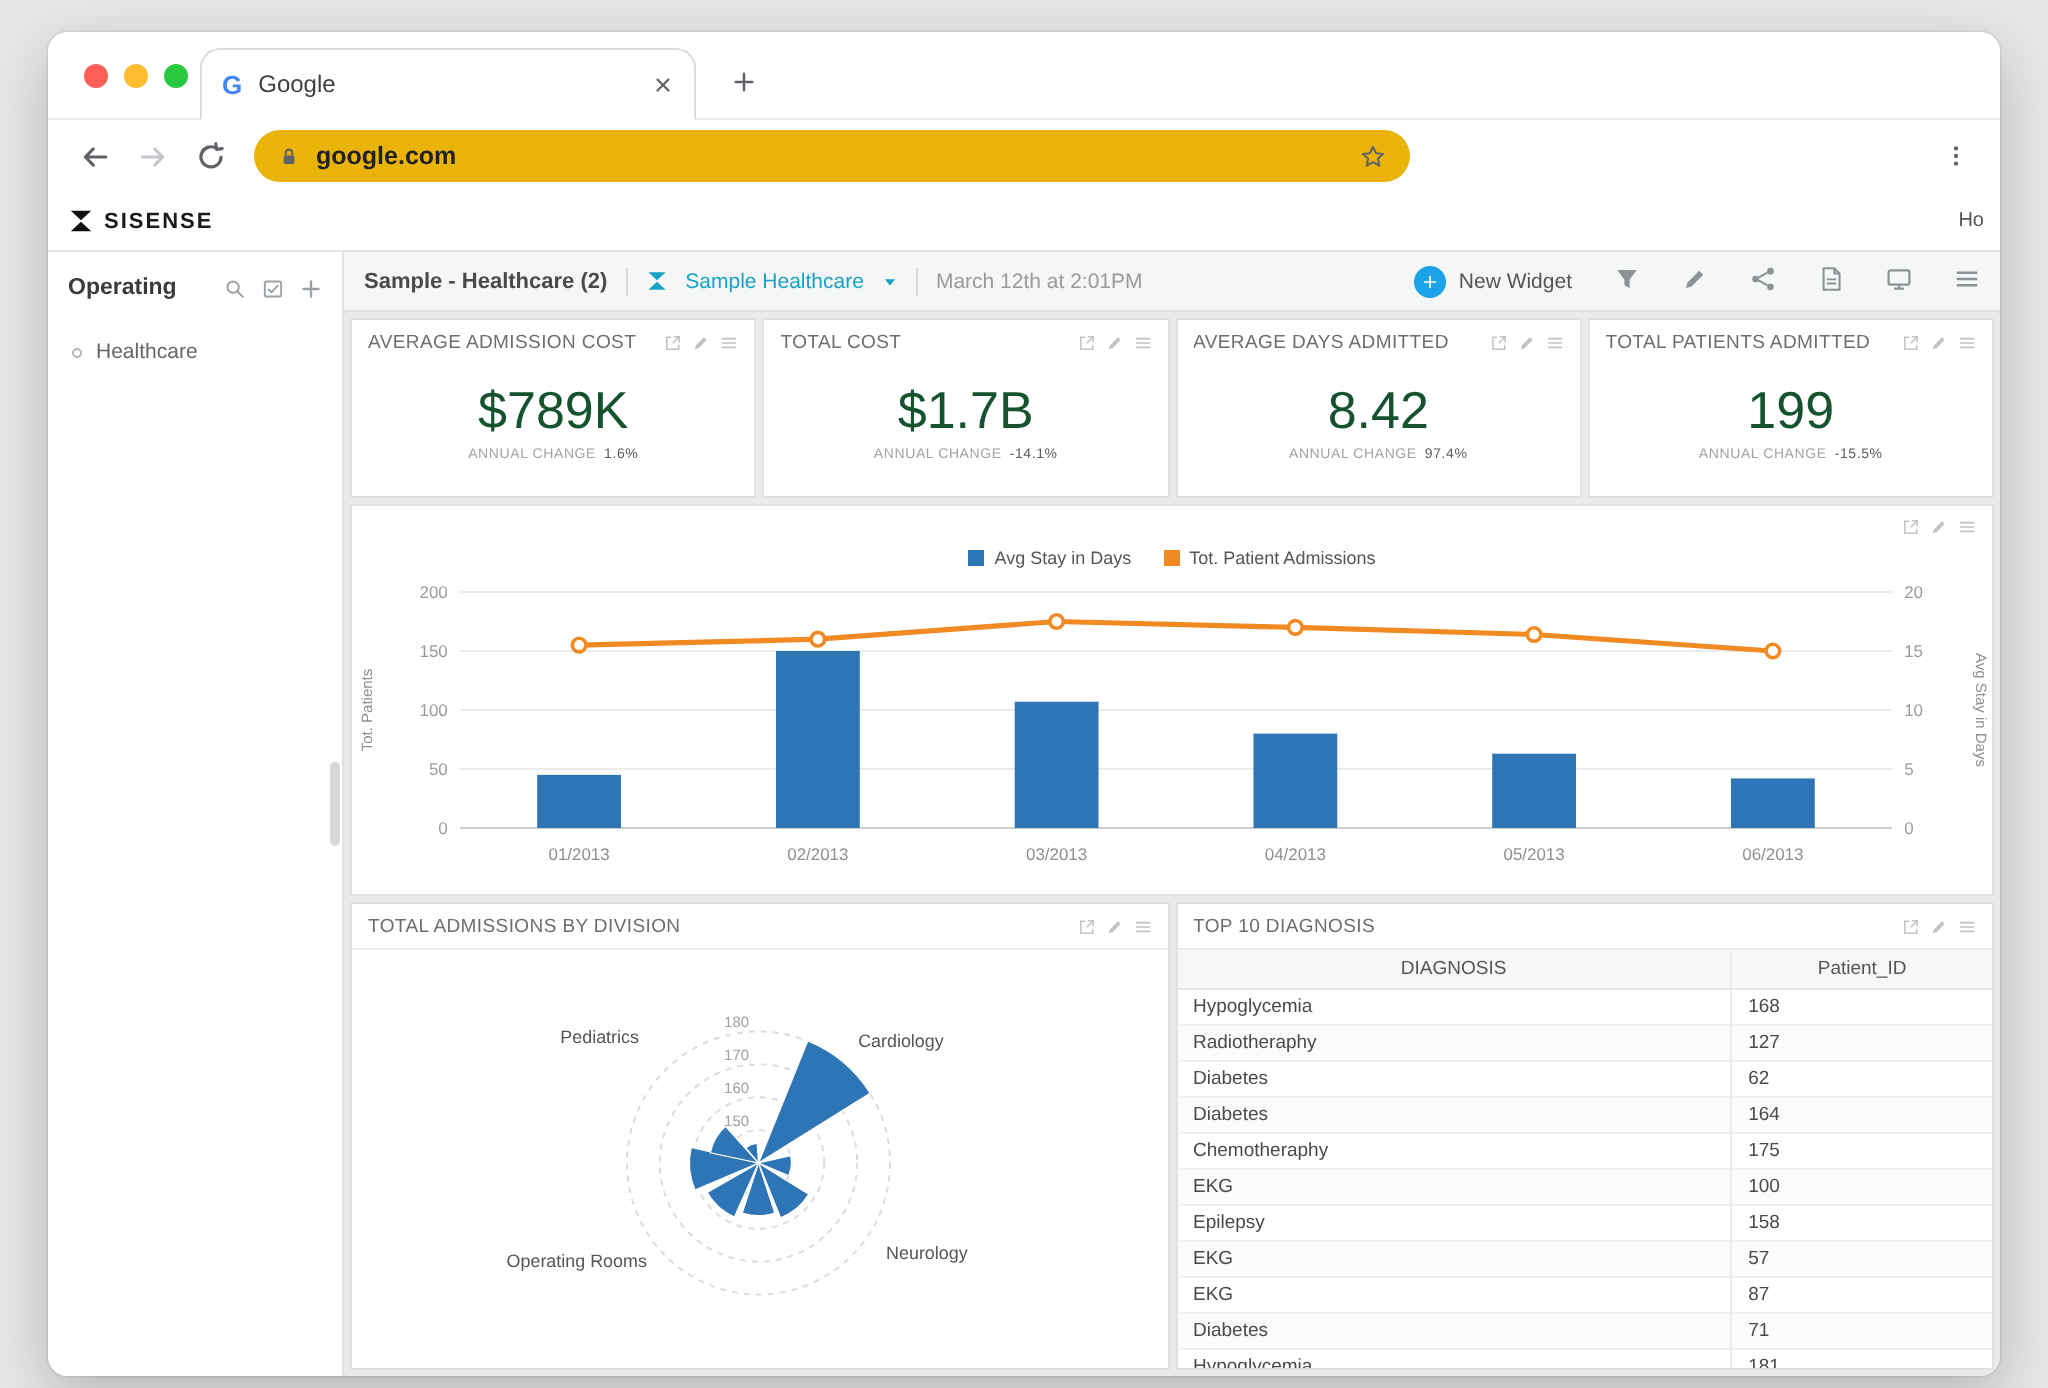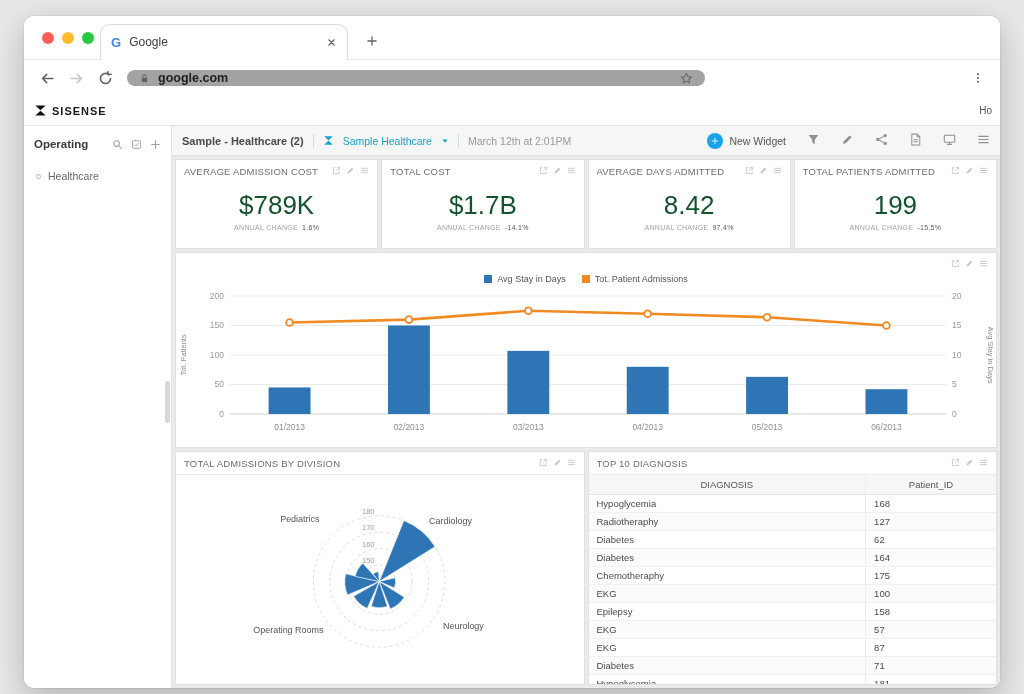--- a/index.html
+++ b/index.html
@@ -20,21 +20,21 @@
   .tab{width:248px;height:36px;margin-bottom:-1px;background:#fff;border:1px solid #dadce0;border-bottom:1px solid #fff;
     border-radius:10px 10px 0 0;display:flex;align-items:center;gap:8px;padding:0 10px;font-size:12px;color:#3c4043;position:relative;z-index:1}
   .favicon{color:#4285F4;font-weight:bold;font-size:13px;line-height:1}
   .tab-title{flex:1}
   .tab-close{width:11px;height:11px;color:#5f6368}
   .newtab{width:12px;height:12px;margin:0 0 12px 18px;color:#5f6368}
 
   .addressbar{height:36px;flex:0 0 36px;display:flex;align-items:center;gap:14px;padding:0 16px;background:#fff}
   .nav{width:15px;height:15px;color:#5f6368}
   .nav.disabled{color:#c4c7cb}
-  .urlpill{width:578px;height:16px;border-radius:13px;background:#a3a3a3;display:flex;align-items:center;gap:8px;padding:0 12px}
+  .urlpill{width:578px;height:26px;border-radius:13px;background:#eab308;display:flex;align-items:center;gap:8px;padding:0 12px}
   .lock{width:11px;height:11px;color:#5f6368}
   .url-text{font-size:12.5px;color:#202124;font-weight:bold;flex:1}
   .star{width:13px;height:13px;color:#5f6368}
   .kebab{width:12px;height:12px;margin-left:auto;color:#5f6368}
 
   
   .appheader{height:30px;flex:0 0 30px;border-bottom:1px solid #e4e4e4;display:flex;align-items:center;gap:5px;padding:0 10px;background:#fff}
   .logo-mark{width:13px;height:13px;color:#111}
   .logo-text{font-size:11px;font-weight:bold;letter-spacing:1px;color:#1a1a1a}
   .header-right{margin-left:auto;font-size:10px;color:#555;margin-right:-2px}
@@ -59,21 +59,21 @@
   .dt-right{margin-left:auto;display:flex;gap:21px}
   .new-widget{display:flex;align-items:center;gap:6px}
   .nw-circle{width:16px;height:16px;border-radius:50%;background:#1aa3e8;display:flex;align-items:center;justify-content:center;color:#fff}
   .nw-circle .icon{width:8px;height:8px}
   .nw-label{font-size:10.5px;color:#555;white-space:nowrap}
   .tb-icon{width:13px;height:13px;color:#8d9296}
 
   .widgets{flex:1;min-height:0;padding:3px;display:flex;flex-direction:column;gap:3px}
   .card{background:#fff;border:1px solid #e0e0e0;display:flex;flex-direction:column;min-width:0;min-height:0;overflow:hidden}
   .kpi-row{flex:0 0 90px;display:grid;grid-template-columns:1fr 1fr 1fr 1fr;gap:3px}
-  .whead{display:flex;gap:12px;padding:6px 8px 4px}
+  .whead{display:flex;align-items:center;gap:12px;padding:6px 8px 4px}
   .wtitle{font-size:9.5px;color:#6d6d6d;letter-spacing:.2px;white-space:nowrap;overflow:hidden}
   .wicons{margin-left:auto;display:flex;gap:5px;flex:0 0 auto}
   .wicon{width:9px;height:9px;color:#c2c2c2}
   .kpi-body{flex:1;display:flex;flex-direction:column;align-items:center;justify-content:center;padding-bottom:8px}
   .kpi-value{font-size:26px;color:#14532d}
   .kpi-change{margin-top:3px;font-size:7px;letter-spacing:.3px;color:#a2a2a2;display:flex;gap:4px}
   .kpi-change-val{color:#5b5b5b}
 
   .combo{flex:0 0 196px}
   .legend{display:flex;justify-content:center;gap:16px;font-size:9px;color:#555;padding:2px 0 4px}

